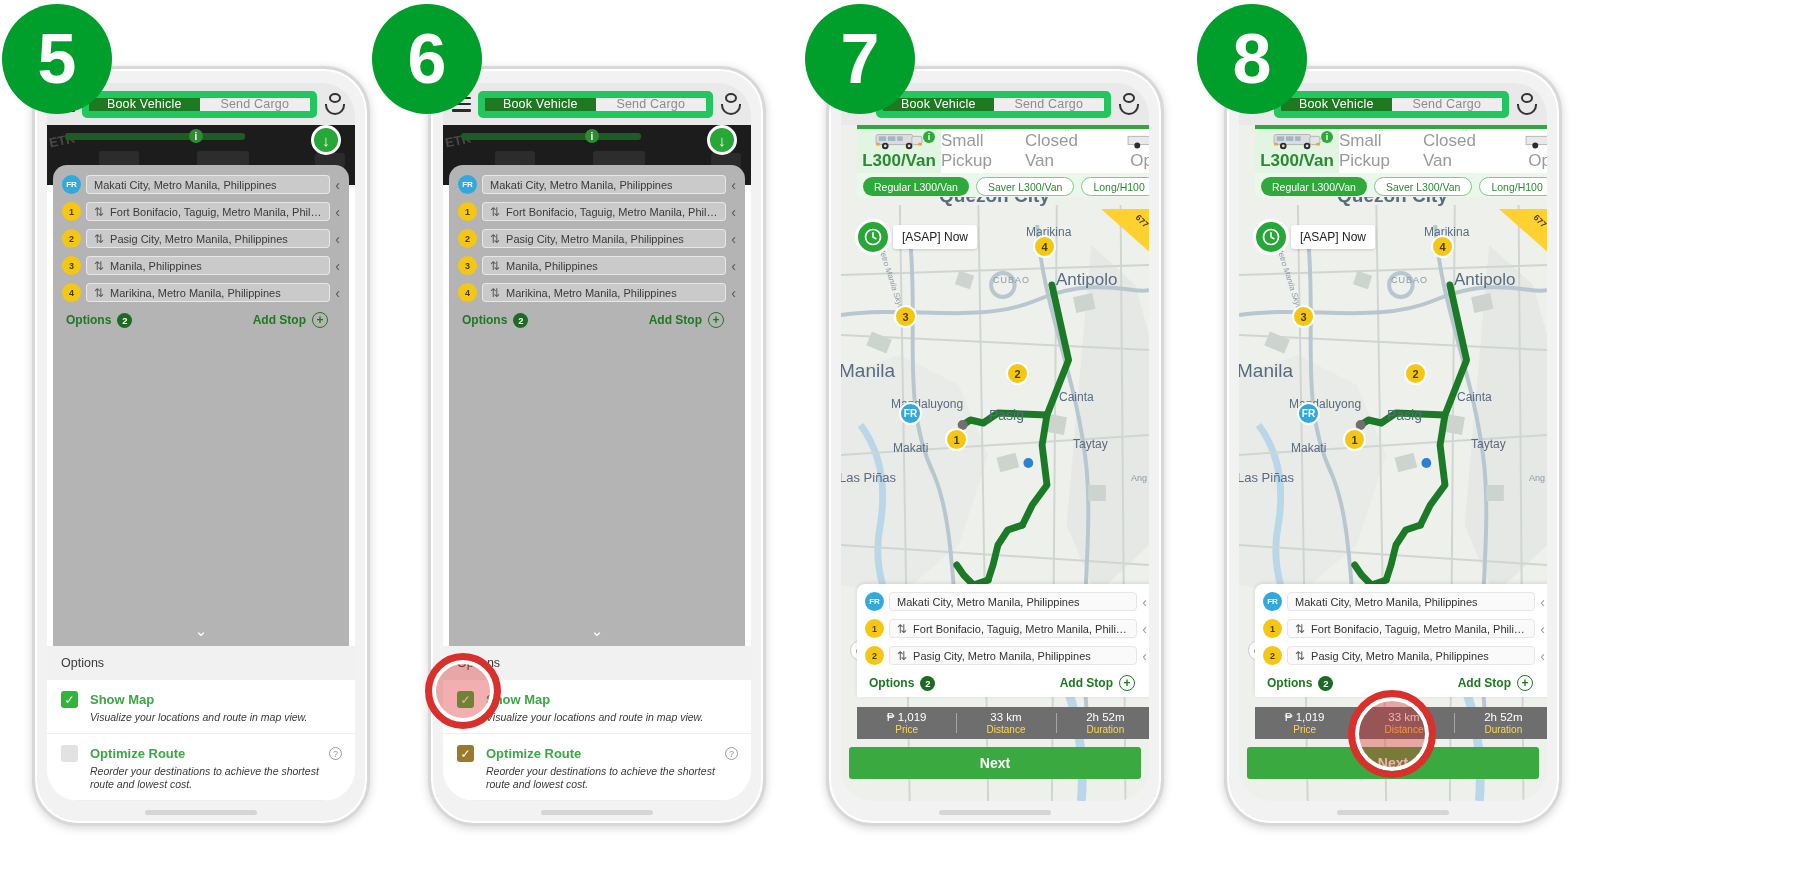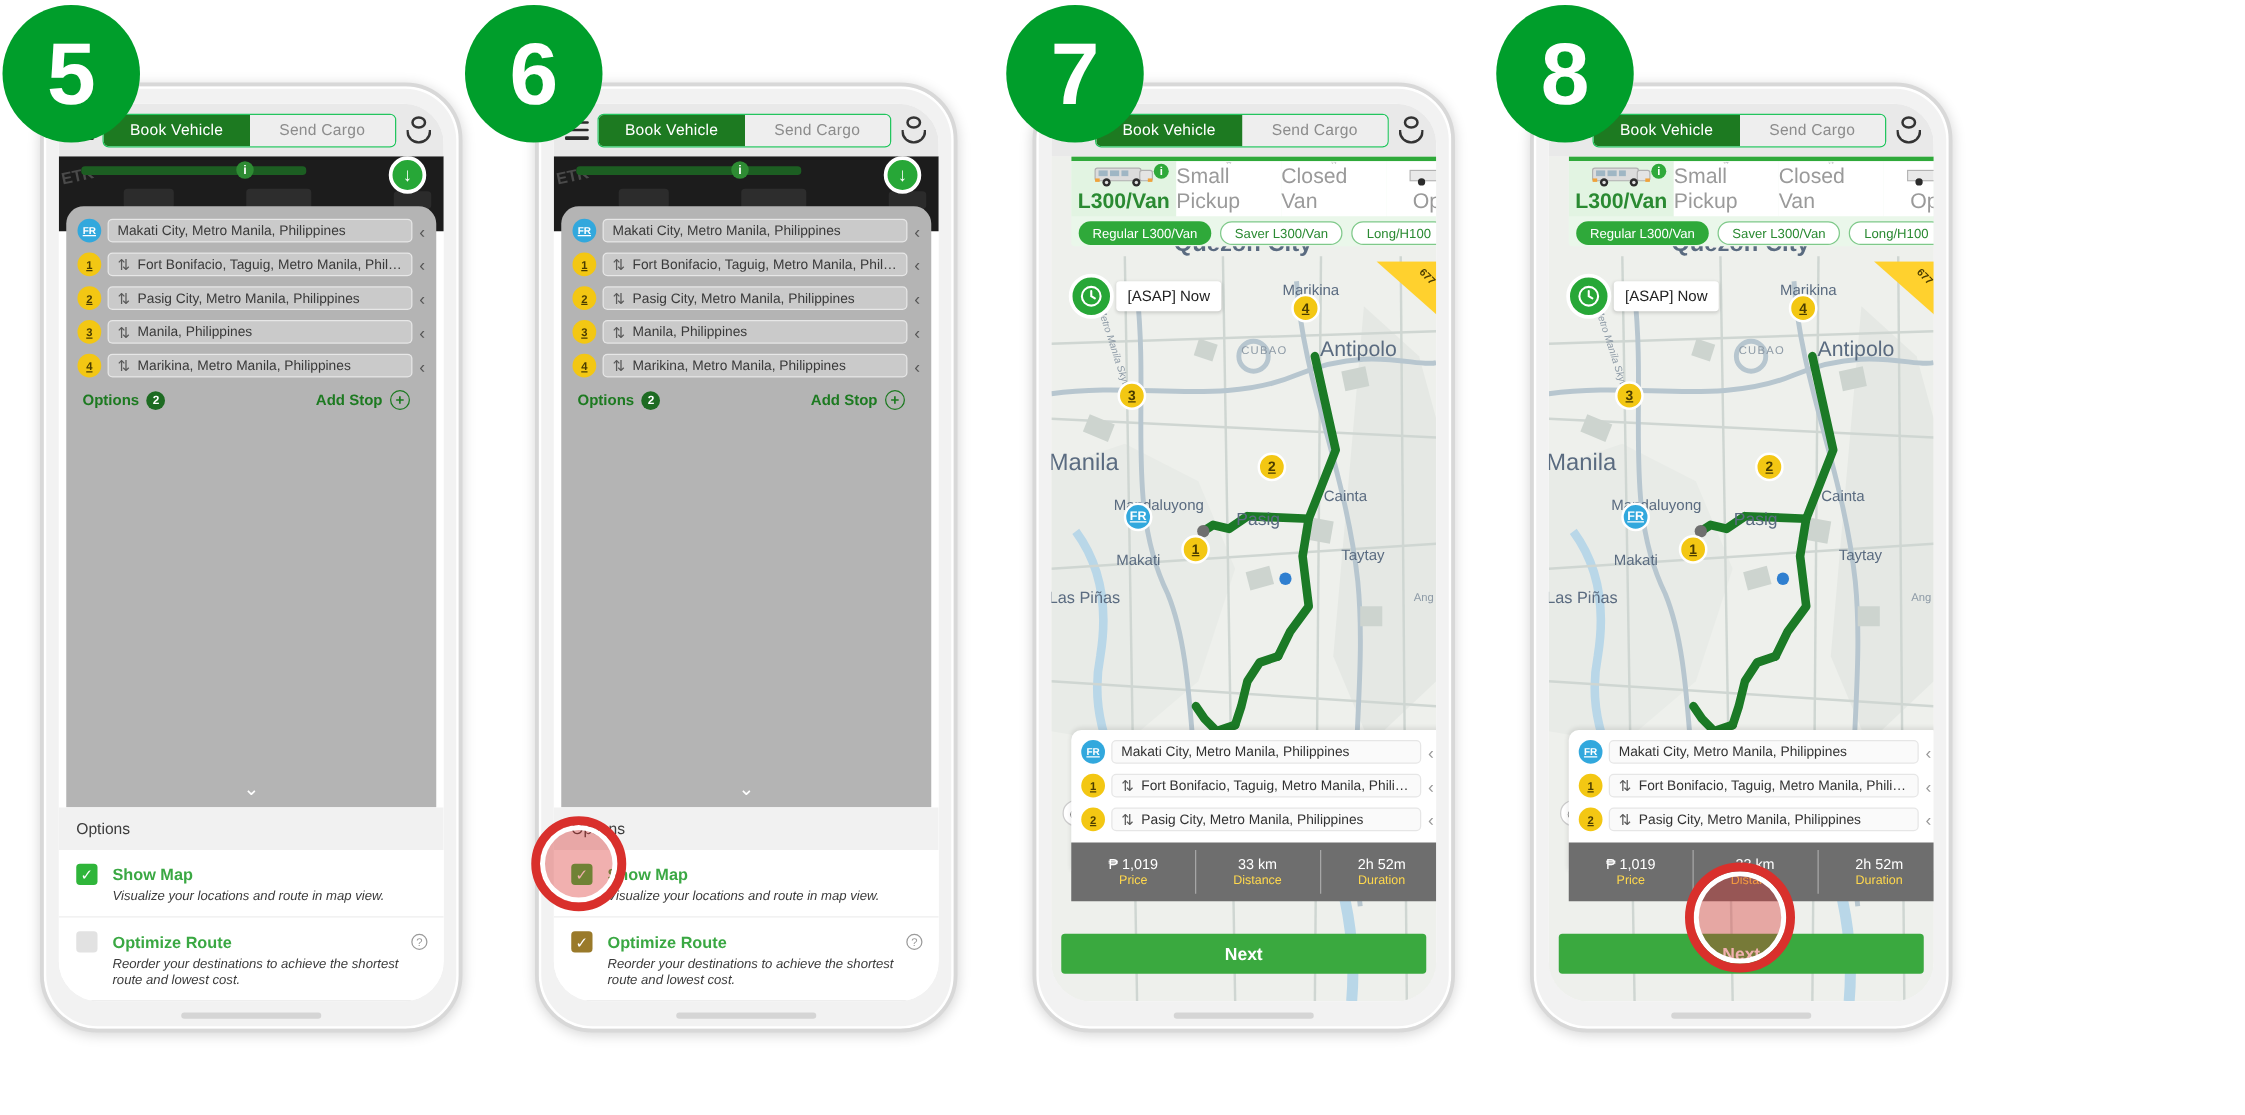--- a/index.html
+++ b/index.html
@@ -41,21 +41,21 @@
 
   
   .app-header{
     position:absolute; top:0; left:0; right:0; height:42px;
     background:#e9e9e9; display:flex; align-items:center; padding:0 9px; z-index:20;
   }
   .hamburger{ width:19px; height:15px; display:flex; flex-direction:column; justify-content:space-between; cursor:pointer; }
   .hamburger i{ display:block; height:2.6px; background:#2b2b2b; border-radius:1px; }
   .seg{
     flex:1; margin:0 7px; height:27px; display:flex;
-    border-radius:5px; overflow:hidden; background:#fff; border:1px solid #22c55e;
+    border-radius:5px; overflow:hidden; background:#fff; border:7px solid #22c55e;
   }
   .seg > div{
     flex:1; display:flex; align-items:center; justify-content:center;
     font-size:12.5px; letter-spacing:.2px;
   }
   .seg .on{ background:#1d7a21; color:#fff; }
   .seg .off{ background:#eeeeee; color:#8c8c8c; }
   .acct{ width:22px; height:22px; position:relative; cursor:pointer; }
   .acct .h{ position:absolute; top:0; left:5px; width:12px; height:10px; border:2.2px solid #333; border-radius:50%; }
   .acct .b{ position:absolute; bottom:0; left:1px; width:20px; height:11px; border:2.2px solid #333; border-top:none; border-radius:0 0 11px 11px; }
@@ -78,21 +78,21 @@
   
   .sheet-grey{
     position:absolute; top:82px; left:6px; right:6px; bottom:155px;
     background:#b4b4b4; border-radius:14px 14px 0 0; overflow:hidden;
   }
   .addr-list{ padding:10px 9px 0 9px; }
   .addr-row{ display:flex; align-items:center; margin-bottom:8px; }
   .pin{
     width:19px;height:19px;border-radius:50%;flex:0 0 19px;
     display:flex;align-items:center;justify-content:center;
-    font-size:9px; font-weight:bold; color:#4a3c00; margin-right:5px;text-decoration:underline;
+    font-size:9px; font-weight:bold; color:#4a3c00; margin-right:5px;
   }
   .pin.fr{ background:#32a8dd; color:#fff; font-size:8px; }
   .pin.num{ background:#f3c713; }
   .addr-box{
     flex:1; height:19px; background:rgba(255,255,255,.30); border:1px solid rgba(255,255,255,.55);
     border-radius:4px; display:flex; align-items:center; padding:0 7px; overflow:hidden;
   }
   .sortico{ font-size:12px; color:#5a5a5a; margin-right:6px; flex:0 0 auto;}
   .addr-text{ font-size:11px; color:#3a3a3a; white-space:nowrap; overflow:hidden; text-overflow:ellipsis;}
   .chev{ margin-left:5px; font-size:14px; color:#555; flex:0 0 auto; }
@@ -167,21 +167,21 @@
   .white-sheet{
     position:absolute; left:16px; right:-6px; bottom:104px; background:#fff; z-index:17;
     border-radius:8px 0 0 0; padding:8px 8px 6px 8px;
     box-shadow:0 -1px 4px rgba(0,0,0,.10);
   }
   .white-sheet .addr-box{ background:#fafafa; border:1px solid #e6e6e6; }
   .white-sheet .addr-text{ color:#333; }
   .white-sheet .chev{ color:#999; }
 
   .stats{
-    position:absolute; left:16px; right:-6px; bottom:80px; height:47px;
+    position:absolute; left:16px; right:-6px; bottom:62px; height:32px;
     background:#6e6e6e; display:flex; z-index:18;
   }
   .stat{ flex:1; display:flex; flex-direction:column; align-items:center; justify-content:center; position:relative;}
   .stat + .stat::before{ content:""; position:absolute; left:0; top:6px; bottom:6px; width:1px; background:#a6a6a6;}
   .stat .v{ font-size:11.5px; color:#fff; }
   .stat .k{ font-size:10px; color:#ffd84d; margin-top:1px;}
 
   .next-btn{
     position:absolute; left:8px; right:8px; bottom:22px; height:32px;
     background:#3aa93f; color:#fff; display:flex; align-items:center; justify-content:center;

